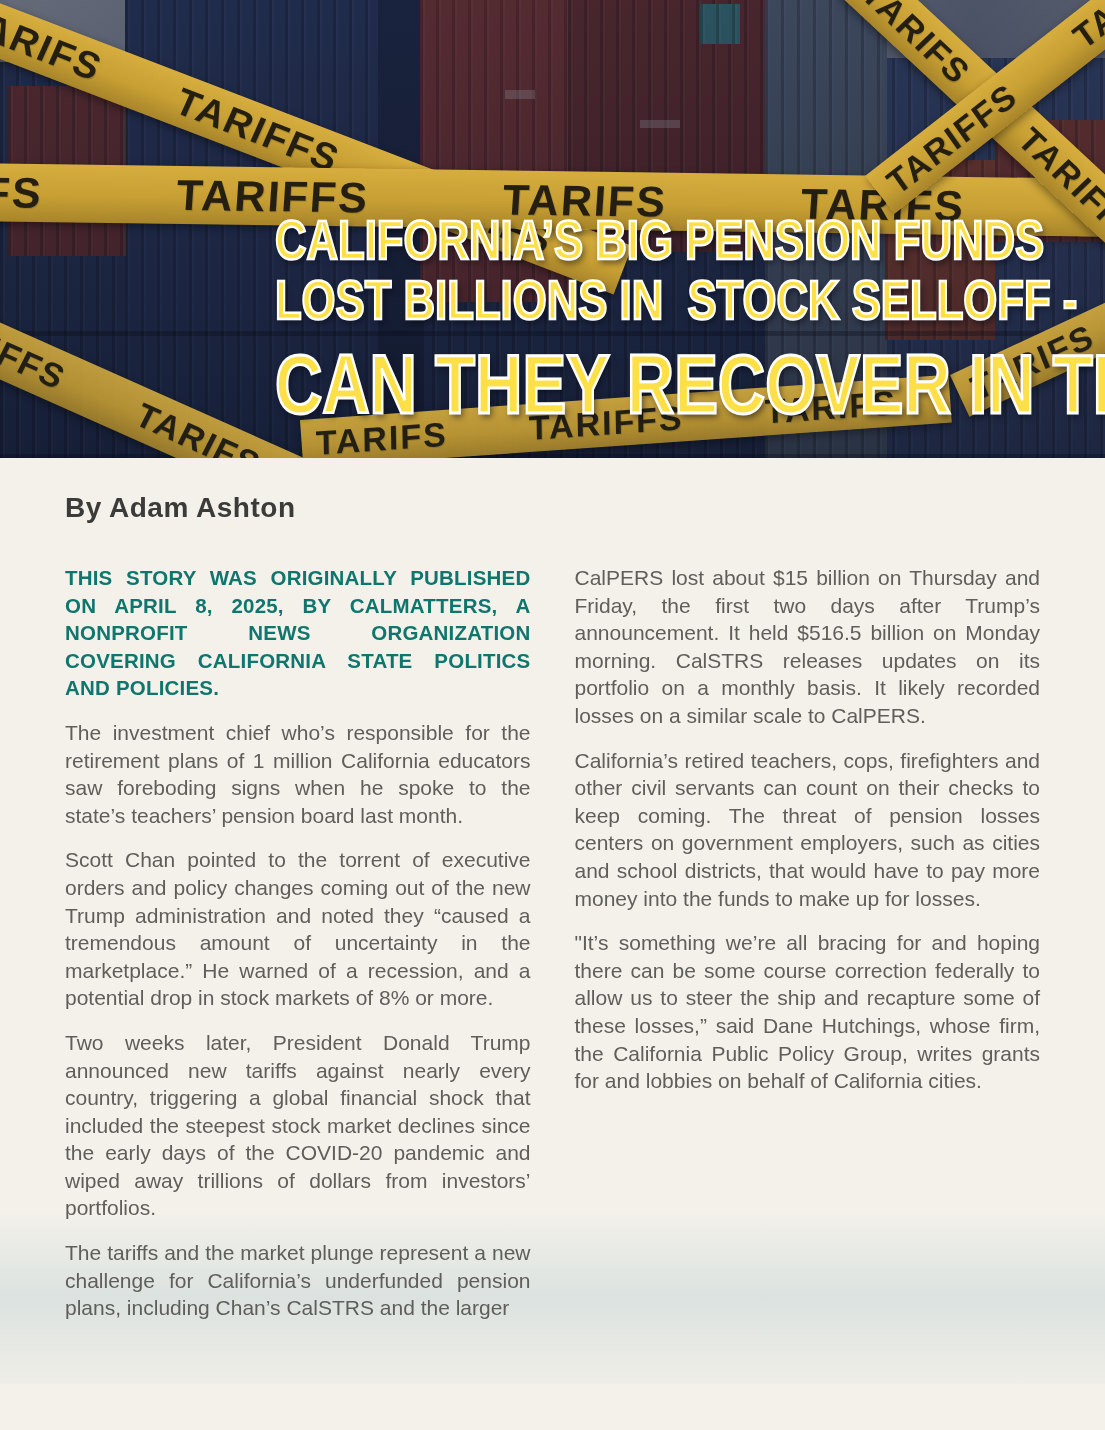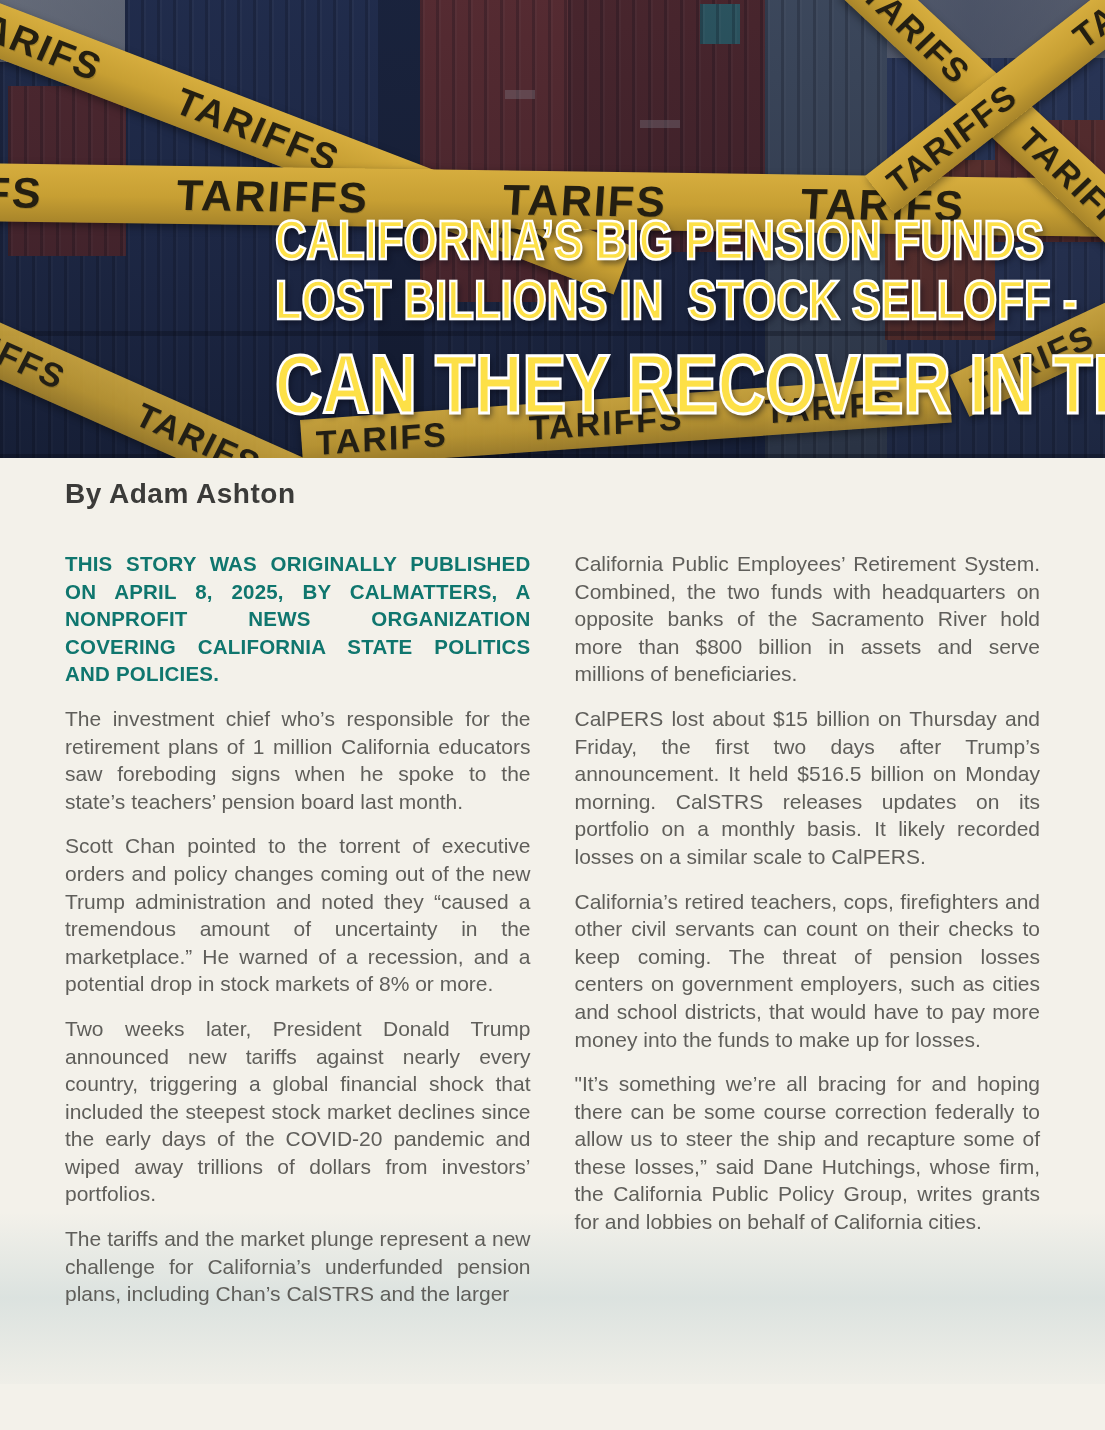--- a/index.html
+++ b/index.html
@@ -54,21 +54,21 @@
   .headline{position:absolute;left:60px;right:68px;top:210px;z-index:5;
             text-align:right;color:#fde047;}
   .hl{font-weight:bold;font-size:56px;line-height:60px;white-space:pre;
       transform:scaleX(0.78);transform-origin:100% 50%;
       -webkit-text-stroke:2.5px #ffffff;letter-spacing:0;
       text-shadow:3px 4px 7px rgba(8,10,22,0.55);}
   .hl-big{font-size:84px;line-height:88px;margin-top:10px;-webkit-text-stroke:3px #ffffff;}
 
   
   .content{flex:1;position:relative;z-index:1;padding:0 65px;}
-  .byline{margin-top:20px;font-size:28px;font-weight:bold;color:#3b3b39;letter-spacing:0.5px;}
+  .byline{margin-top:34px;font-size:28px;font-weight:bold;color:#3b3b39;letter-spacing:0.5px;}
   .cols{display:flex;gap:44px;margin-top:40px;}
   .col{flex:1;font-size:21px;line-height:27.6px;color:#5f5e5a;text-align:justify;}
   .col p{margin:0 0 17px 0;}
   .intro{color:#0f766e;font-weight:bold;font-size:20.5px;letter-spacing:0.2px;}
 
   .bottom-tint{position:absolute;left:0;top:1212px;width:100%;height:172px;z-index:0;
                pointer-events:none;
                background:linear-gradient(180deg,rgba(168,194,199,0) 0%,rgba(165,192,198,0.30) 50%,rgba(205,214,211,0.10) 100%);}
 </style>
 </head>
@@ -131,21 +131,20 @@
 
     <div class="cols">
       <div class="col">
         <p class="intro">THIS STORY WAS ORIGINALLY PUBLISHED ON APRIL 8, 2025, BY CALMATTERS, A NONPROFIT NEWS ORGANIZATION COVERING CALIFORNIA STATE POLITICS AND POLICIES.</p>
         <p>The investment chief who’s responsible for the retirement plans of 1 million California educators saw foreboding signs when he spoke to the state’s teachers’ pension board last month.</p>
         <p>Scott Chan pointed to the torrent of executive orders and policy changes coming out of the new Trump administration and noted they “caused a tremendous amount of uncertainty in the marketplace.” He warned of a recession, and a potential drop in stock markets of 8% or more.</p>
         <p>Two weeks later, President Donald Trump announced new tariffs against nearly every country, triggering a global financial shock that included the steepest stock market declines since the early days of the COVID-20 pandemic and wiped away trillions of dollars from investors’ portfolios.</p>
         <p>The tariffs and the market plunge represent a new challenge for California’s underfunded pension plans, including Chan’s CalSTRS and the larger</p>
       </div>
       <div class="col">
-        <p>California Public Employees’ Retirement System. Combined, the two funds with headquarters on opposite banks of the Sacramento River hold more than $800 billion in assets and serve millions of beneficiaries.</p>
         <p>CalPERS lost about $15 billion on Thursday and Friday, the first two days after Trump’s announcement. It held $516.5 billion on Monday morning. CalSTRS releases updates on its portfolio on a monthly basis. It likely recorded losses on a similar scale to CalPERS.</p>
         <p>California’s retired teachers, cops, firefighters and other civil servants can count on their checks to keep coming. The threat of pension losses centers on government employers, such as cities and school districts, that would have to pay more money into the funds to make up for losses.</p>
         <p>"It’s something we’re all bracing for and hoping there can be some course correction federally to allow us to steer the ship and recapture some of these losses,” said Dane Hutchings, whose firm, the California Public Policy Group, writes grants for and lobbies on behalf of California cities.</p>
       </div>
     </div>
   </main>
 
   <div class="bottom-tint"></div>
 
 </div>

